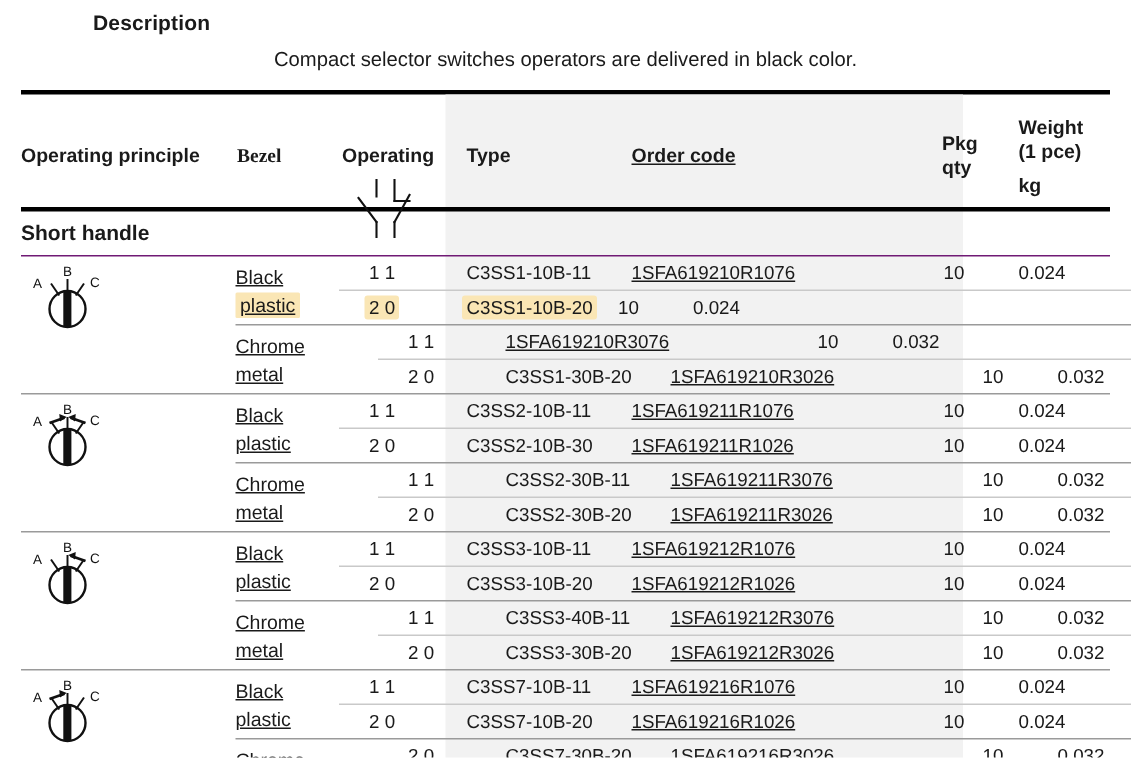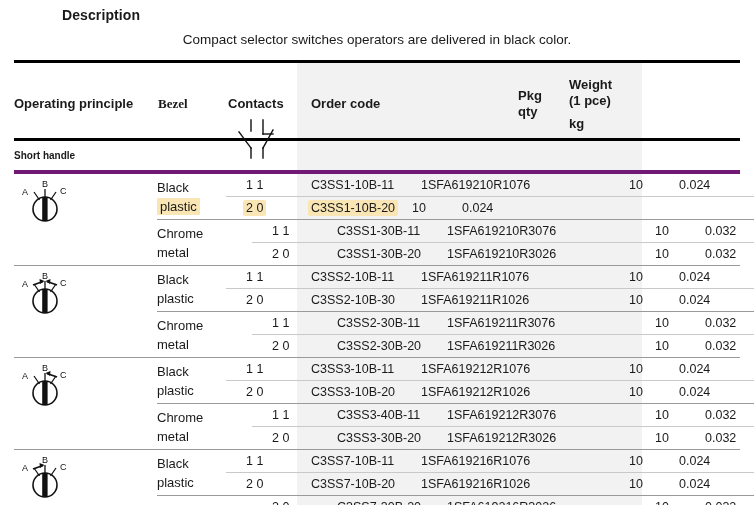--- a/index.html
+++ b/index.html
@@ -64,21 +64,21 @@
     z-index: 1;
     display: flex;
     align-items: center;
   }
 
   
   .c-principle { width: 143px; flex: none; }
   .c-bezel     { width: 69px;  flex: none; }
   .c-contacts  { width: 71px;  flex: none; }
   .c-type      { width: 110px; flex: none; }
-  .c-order     { width: 217px; flex: none; }
+  .c-order     { width: 217px; flex: none; text-decoration: underline; }
   .c-pkg       { width: 49px;  flex: none; }
   .c-weight    { width: 67px;  flex: none; }
 
   
   .hdr {
     font-size: 13px;
     font-weight: bold;
     line-height: 16px;
     padding-top: 7px;
     border-bottom: 3px solid #000;
@@ -94,24 +94,24 @@
   .contacts-sym {
     position: absolute;
     top: 22px;
     left: 9px;
   }
 
   
   .section-title {
     position: relative;
     z-index: 1;
-    font-size: 10px;
+    font-size: 14px;
     font-weight: bold;
     padding: 6px 0 6px 0;
-    border-bottom: 4px solid #701a75;
+    border-bottom: 1px solid #701a75;
     line-height: 17px;
   }
 
   
   .group {
     position: relative;
     z-index: 1;
     border-bottom: 1px solid #9a9a9a;
   }
   .group:last-of-type { border-bottom: none; }
@@ -131,21 +131,21 @@
   .bezelblock + .bezelblock { border-top: 1px solid #9a9a9a; gap: 26px; }
 
   .bezel-cell {
     width: 69px;
     flex: none;
     font-size: 13px;
     line-height: 19px;
     padding-top: 4px;
     padding-bottom: 3px;
   }
-  .bezel-cell .bz-line { display: block; white-space: nowrap; }
+  .bezel-cell .bz-line { display: block; white-space: nowrap; text-decoration: underline; }
   .bezel-cell .hl { padding: 1px 3px; border-radius: 1px; }
 
   .bezel-rows { flex: 1; }
 
   .drow {
     display: flex;
     align-items: center;
     height: 22px;
     font-size: 12.5px;
   }
@@ -186,37 +186,38 @@
     <div class="desc-text">Compact selector switches operators are delivered in black color.</div>
   </div>
 
   <div class="tbl">
     <div class="gray-band"></div>
 
     <div class="row hdr">
       <div class="c-principle">Operating principle</div>
       <div class="c-bezel">Bezel</div>
       <div class="c-contacts">
-        <span>Contacts</span>
+        <span>Operating</span>
         <span class="contacts-sym">
           <svg width="48" height="42" viewBox="0 0 48 42" xmlns="http://www.w3.org/2000/svg">
             <g stroke="#111" stroke-width="1.4" fill="none" stroke-linecap="square">
 
               <line x1="16" y1="2" x2="16" y2="13"></line>
               <line x1="4" y1="14" x2="16" y2="30"></line>
               <line x1="16" y1="30" x2="16" y2="40"></line>
 
               <line x1="28" y1="2" x2="28" y2="16"></line>
               <line x1="28" y1="16" x2="38" y2="16"></line>
               <line x1="38" y1="12" x2="28" y2="30"></line>
               <line x1="28" y1="30" x2="28" y2="40"></line>
             </g>
           </svg>
         </span>
       </div>
+      <div class="c-type">Type</div>
       <div class="c-order">Order code</div>
       <div class="c-pkg">
         <span class="sub">Pkg</span>
         <span class="sub">qty</span>
       </div>
       <div class="c-weight">
         <span class="sub">Weight</span>
         <span class="sub">(1 pce)</span>
         <span class="kg">kg</span>
       </div>
@@ -260,21 +261,20 @@
                 </div>
               </div>
               <div class="bezelblock">
                 <div class="bezel-cell">
                   <span class="bz-line">Chrome</span>
                   <span class="bz-line">metal</span>
                 </div>
                 <div class="bezel-rows">
                   <div class="drow">
                     <div class="c-contacts">1 1</div>
-                    <div class="c-type">C3SS1-30B-11</div>
                     <div class="c-order">1SFA619210R3076</div>
                     <div class="c-pkg">10</div>
                     <div class="c-weight">0.032</div>
                   </div>
                   <div class="drow">
                     <div class="c-contacts">2 0</div>
                     <div class="c-type">C3SS1-30B-20</div>
                     <div class="c-order">1SFA619210R3026</div>
                     <div class="c-pkg">10</div>
                     <div class="c-weight">0.032</div>

